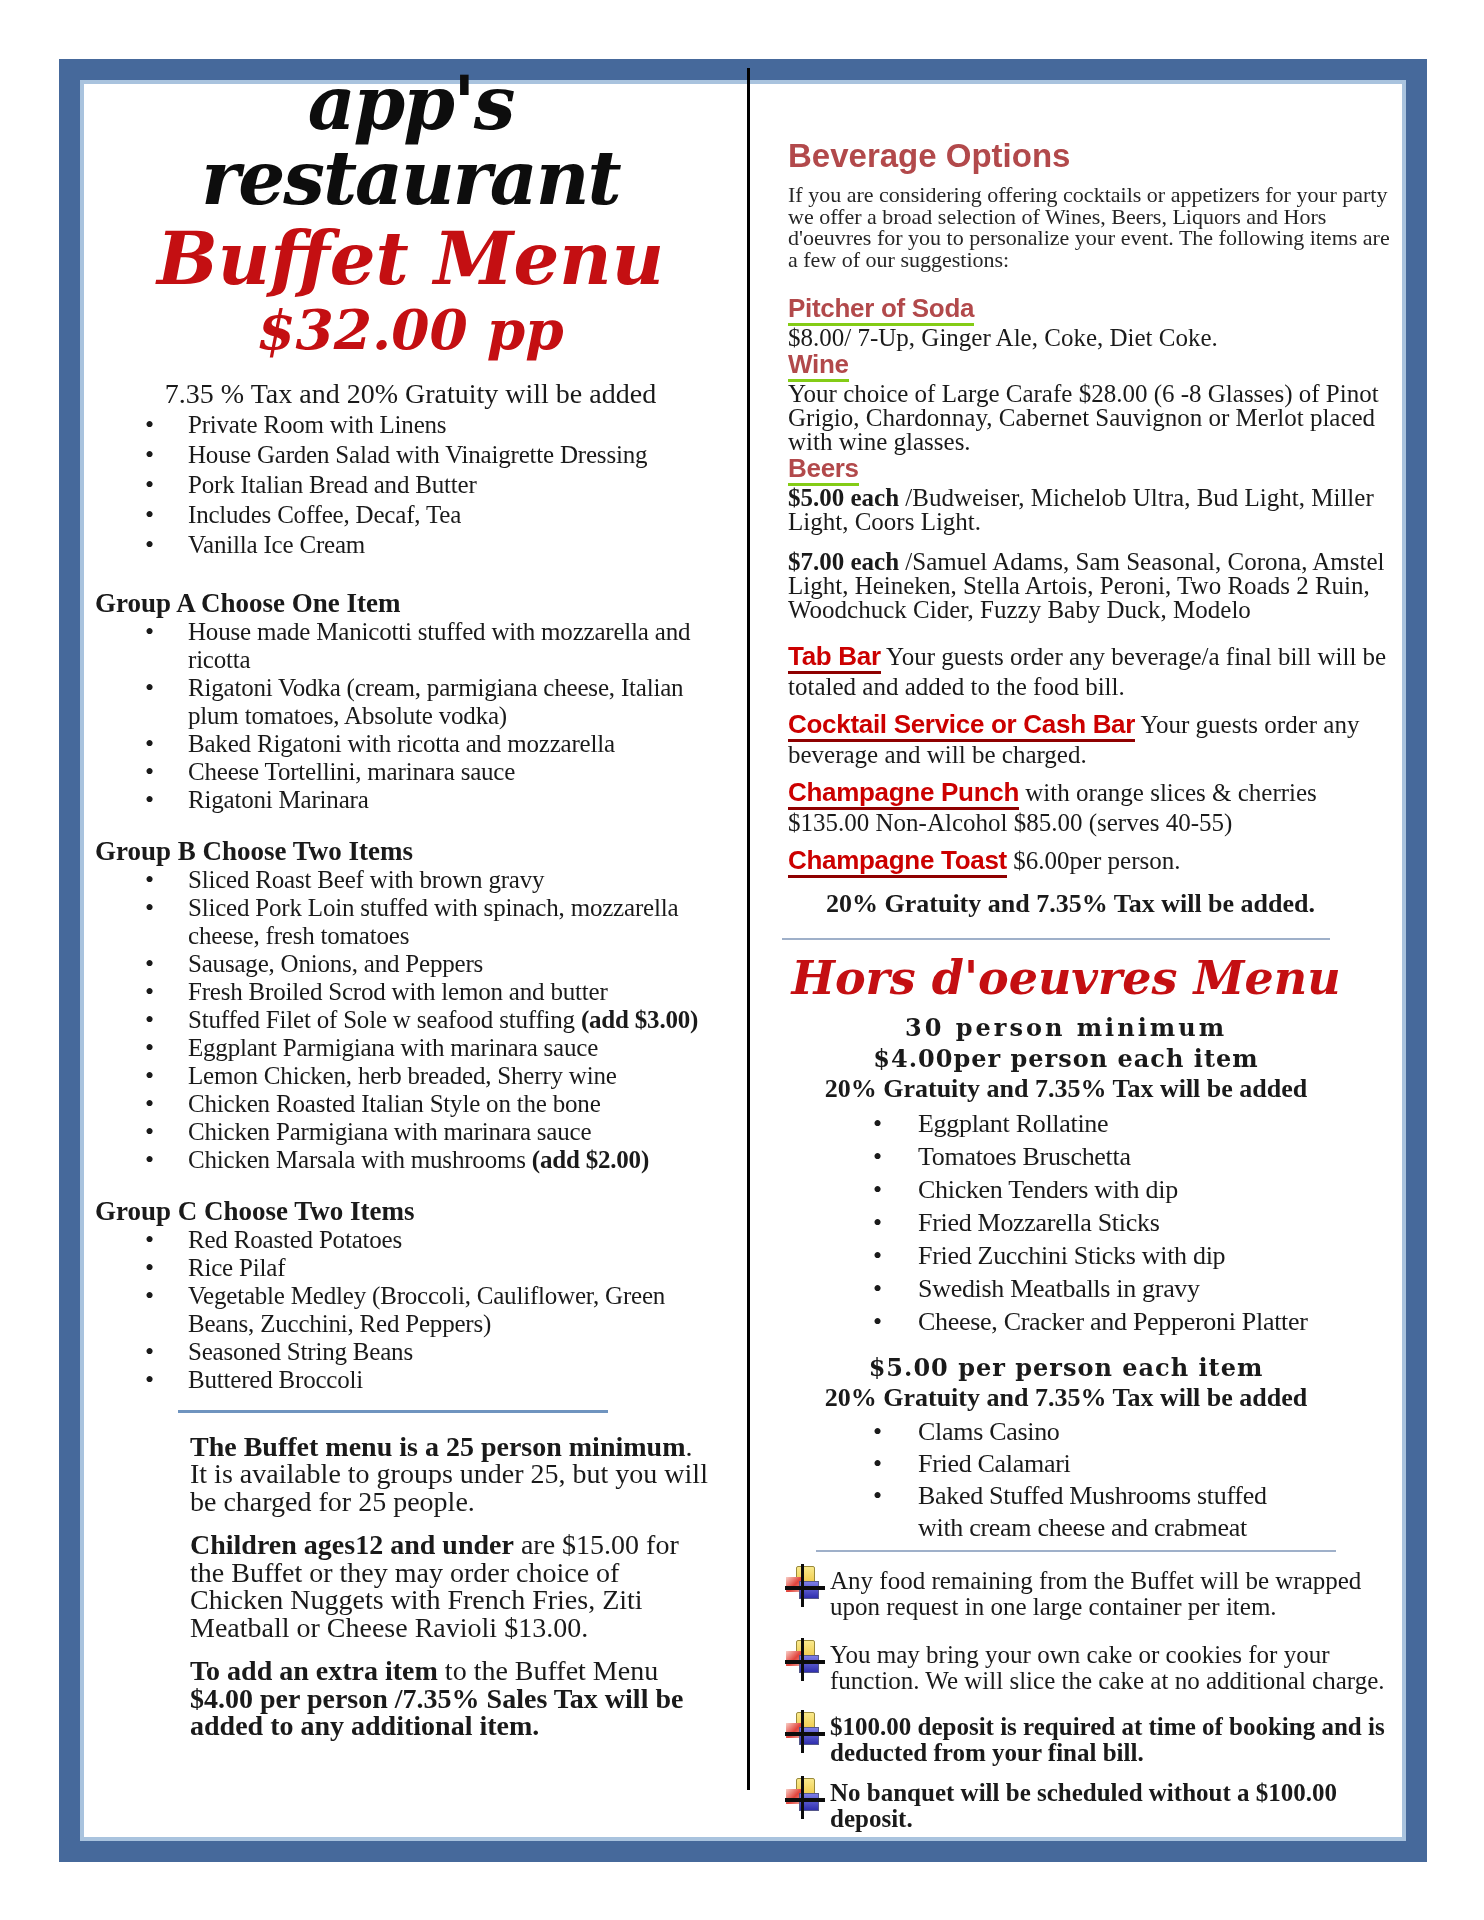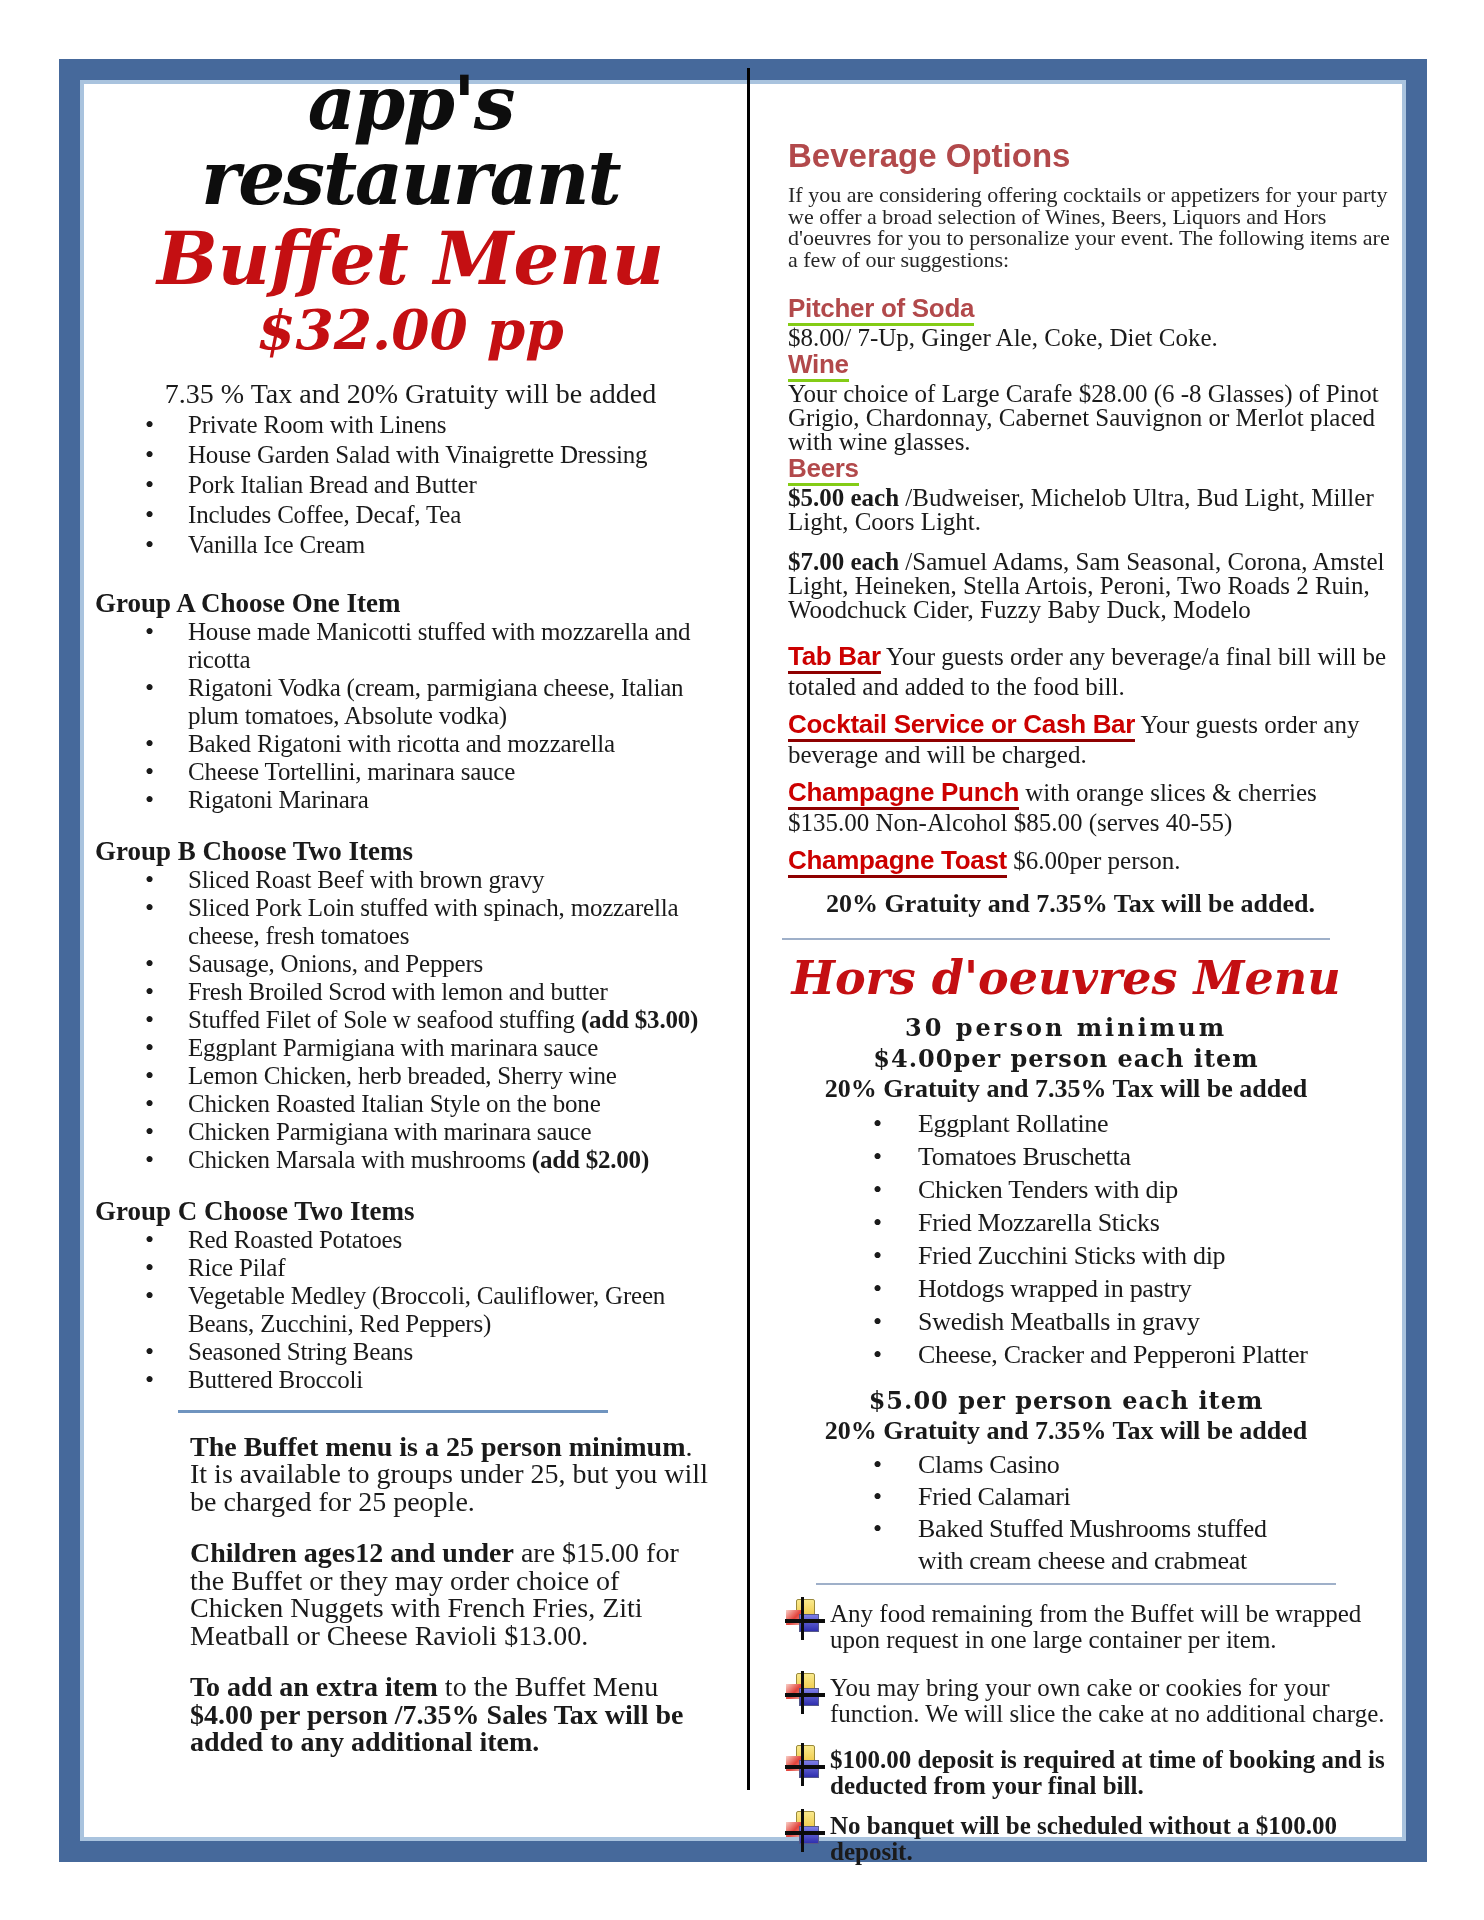--- a/index.html
+++ b/index.html
@@ -24,21 +24,21 @@
   ul.bullets{list-style:none;margin:0;padding:0;}
   ul.bullets li{position:relative;padding-left:93px;font-size:25px;line-height:30px;letter-spacing:-0.2px;}
   ul.bullets li::before{content:"\2022";position:absolute;left:50px;top:0;font-size:26px;}
   ul.bullets.tight li{line-height:28px;}
   .included-list{margin-top:90px;}
   .group-heading{font-weight:bold;font-size:27px;line-height:30px;margin-top:28px;}
   .group-heading.gb{margin-top:22px;}
   .b{font-weight:bold;}
   .sep-line{height:3px;background:#6f94bf;width:430px;margin:16px 0 0 83px;}
   .note{margin:20px 0 0 95px;width:520px;font-size:28px;line-height:27.5px;}
-  .note + .note{margin-top:24px;}
+  .note + .note{margin-top:16px;}
 
   
   .right-col{position:absolute;left:788px;top:138px;width:607px;}
   .bev-heading{font-family:"Liberation Sans",sans-serif;font-weight:bold;font-size:33px;line-height:36px;color:#b2494b;}
   .bev-intro{font-size:22px;line-height:21.5px;margin-top:10px;color:#262626;}
   .bev-label{
     font-family:"Liberation Sans",sans-serif;font-weight:bold;font-size:26px;line-height:28px;
     color:#b2494b;display:inline-block;border-bottom:3px solid #84cc16;padding-bottom:1px;letter-spacing:-0.3px;
   }
   .bev-label.bright{color:#cc0000;border-bottom-color:#8f0000;}
@@ -183,21 +183,20 @@
     <div class="script hors-title">Hors d'oeuvres Menu</div>
     <div class="hors-min">30 person minimum</div>
     <div class="hors-price">$4.00per person each item</div>
     <div class="hors-tax">20% Gratuity and 7.35% Tax will be added</div>
     <ul class="hors-list">
       <li><span>Eggplant Rollatine</span></li>
       <li><span>Tomatoes Bruschetta</span></li>
       <li><span>Chicken Tenders with dip</span></li>
       <li><span>Fried Mozzarella Sticks</span></li>
       <li><span>Fried Zucchini Sticks with dip</span></li>
-      <li><span>Hotdogs wrapped in pastry</span></li>
       <li><span>Swedish Meatballs in gravy</span></li>
       <li><span>Cheese, Cracker and Pepperoni Platter</span></li>
     </ul>
     <div class="hors-price tier2-price">$5.00 per person each item</div>
     <div class="hors-tax">20% Gratuity and 7.35% Tax will be added</div>
     <ul class="hors-list tier2">
       <li><span>Clams Casino</span></li>
       <li><span>Fried Calamari</span></li>
       <li><span>Baked Stuffed Mushrooms stuffed with cream cheese and crabmeat</span></li>
     </ul>

